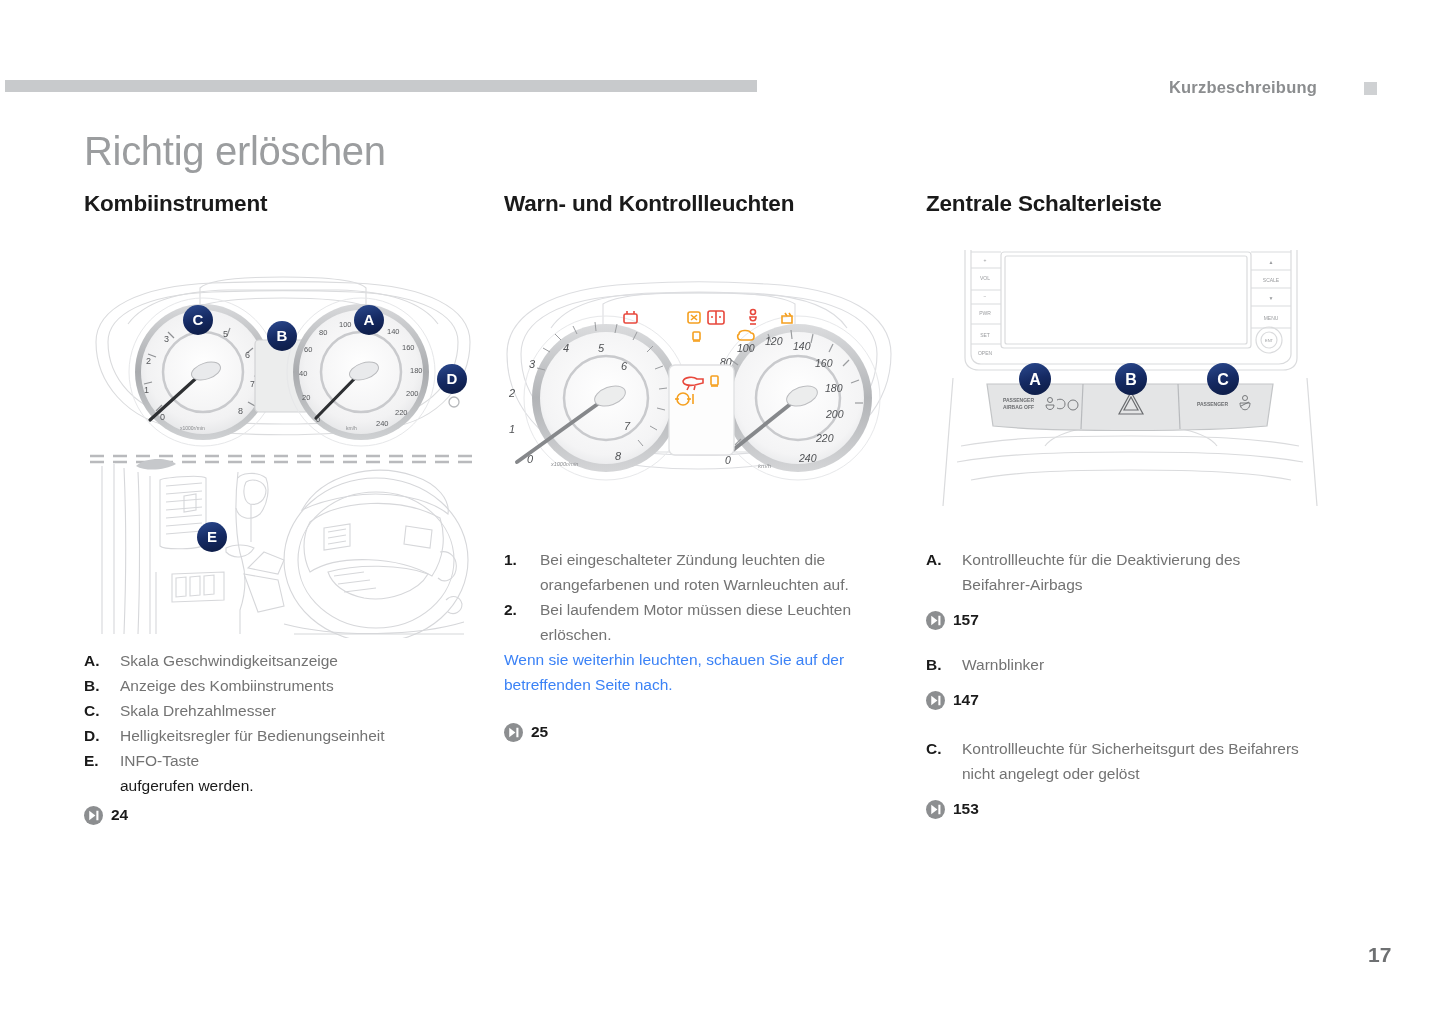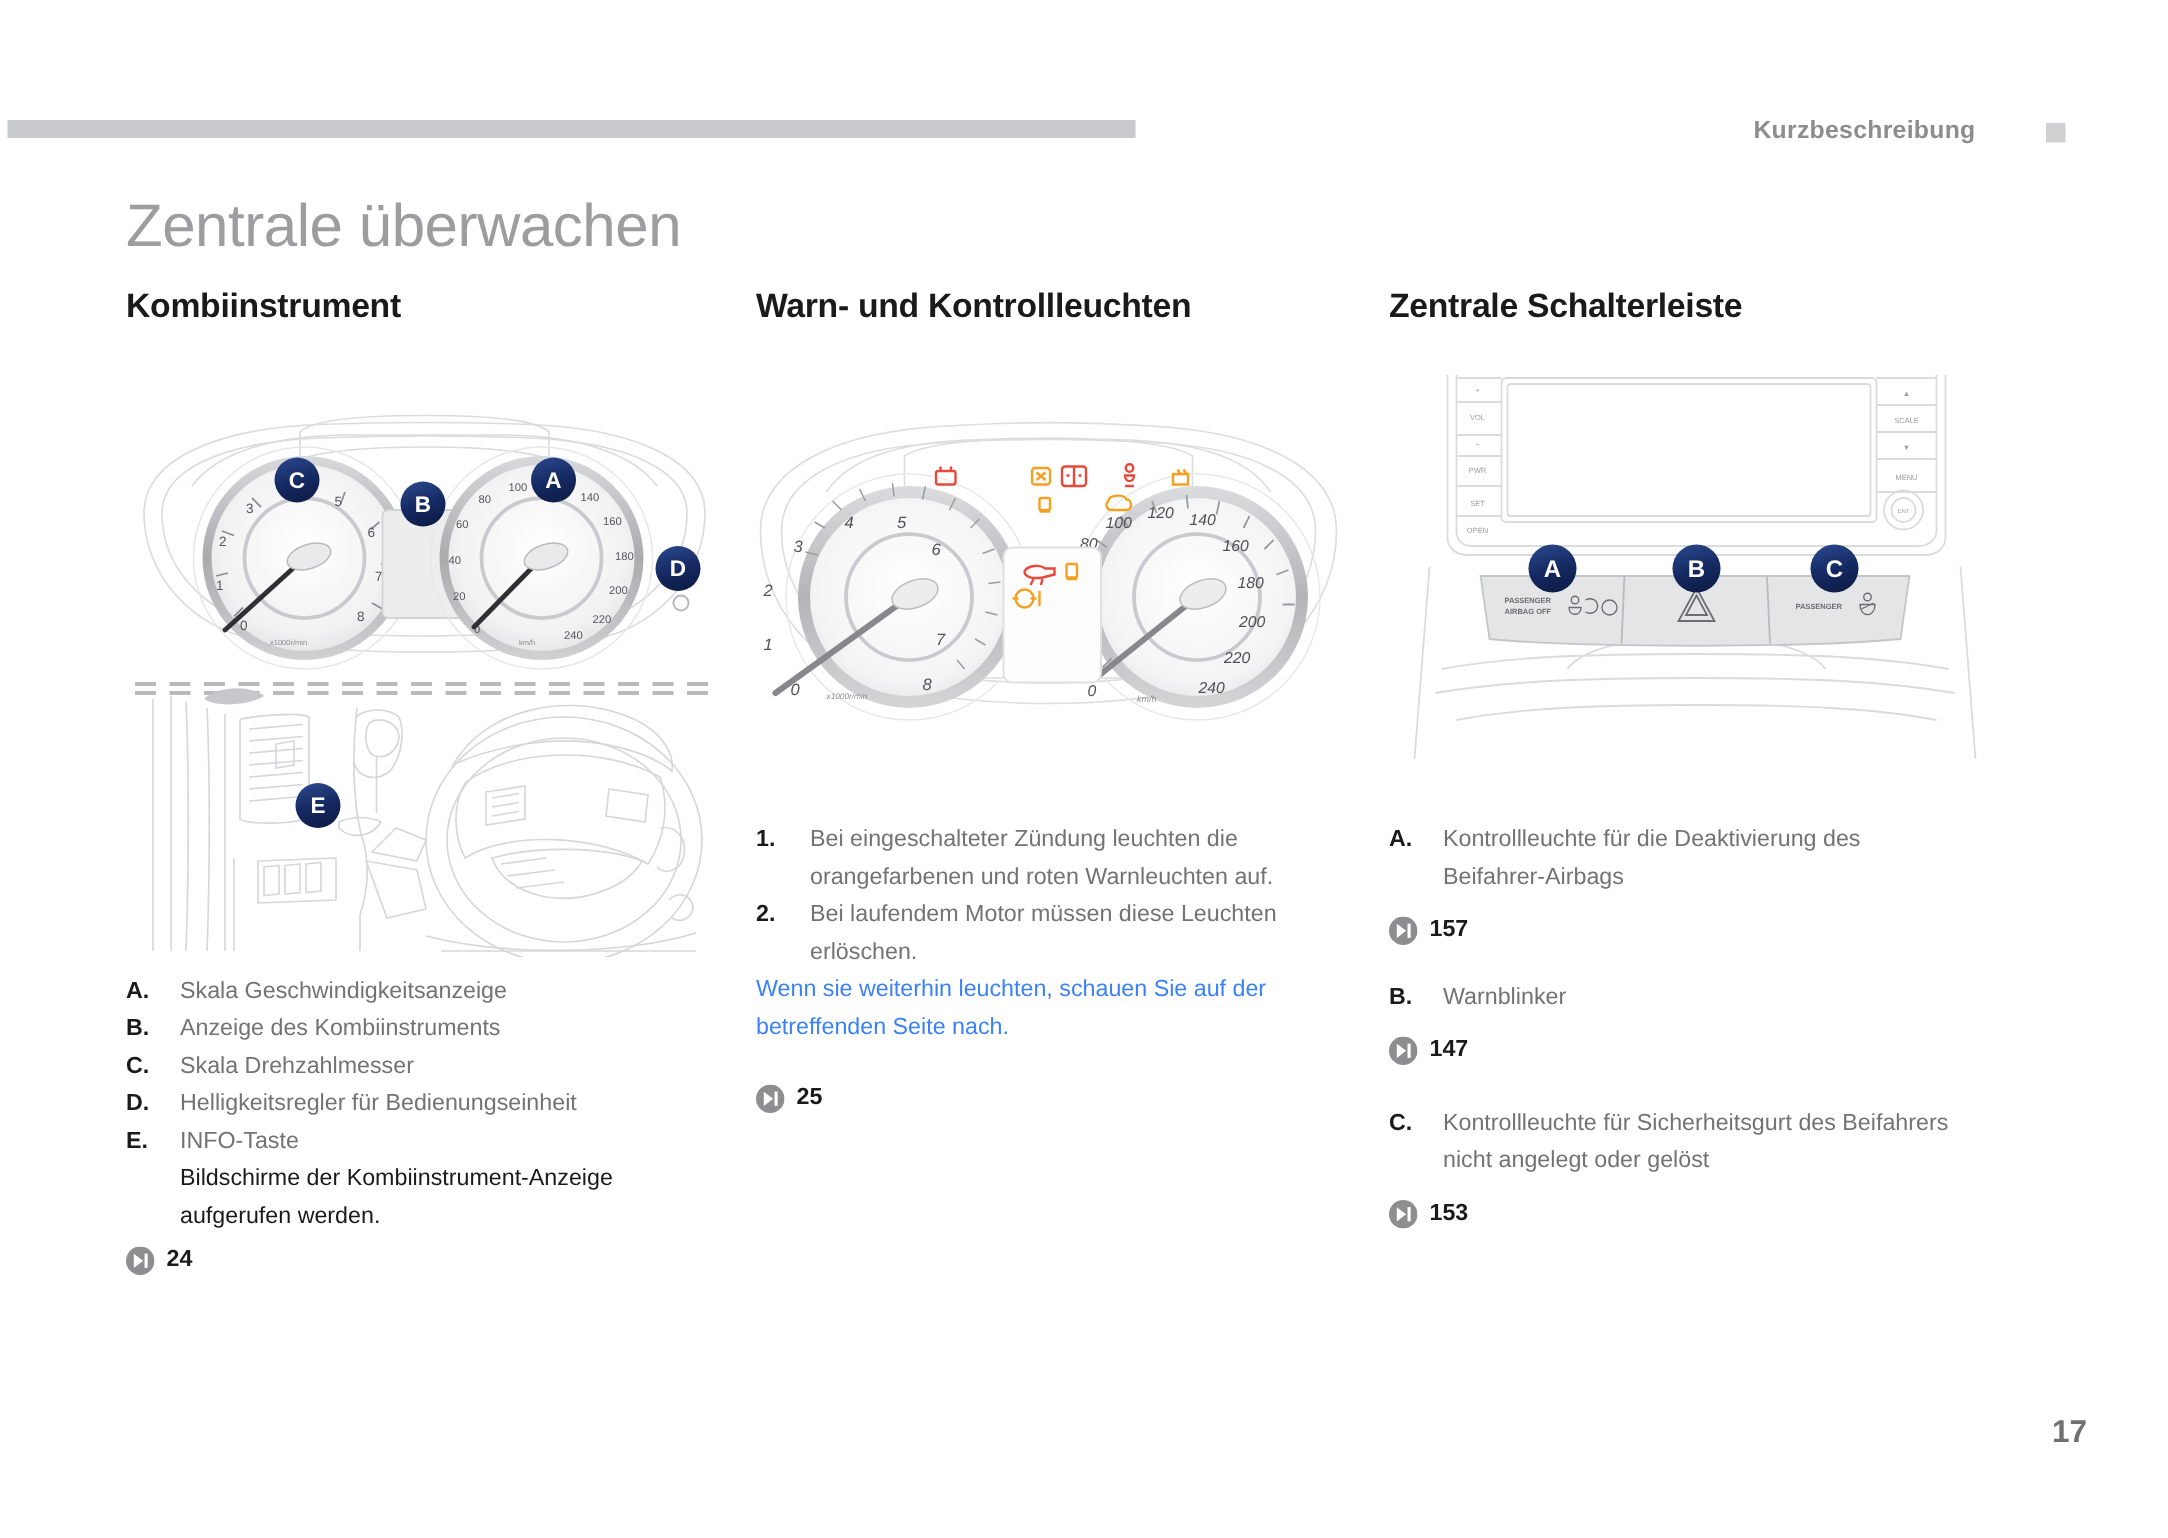--- a/index.html
+++ b/index.html
@@ -131,21 +131,21 @@
     color: #6e7072;
   }
 </style>
 </head>
 <body>
 
 <div id="header-rule"></div>
 <div id="header-chapter">Kurzbeschreibung</div>
 <div id="header-square"></div>
 
-<div id="page-title">Zentrale überwachen</div>
+<div id="page-title">Richtig erlöschen</div>
 
 <div class="col-heading" id="heading-col1">Kombiinstrument</div>
 <div class="col-heading" id="heading-col2">Warn- und Kontrollleuchten</div>
 <div class="col-heading" id="heading-col3">Zentrale Schalterleiste</div>
 
 <div class="figure" id="fig-cluster">
 <svg viewBox="0 0 390 195" xmlns="http://www.w3.org/2000/svg">
   <defs>
     <radialGradient id="dialFace" cx="50%" cy="45%" r="60%">
       <stop offset="0%" stop-color="#ffffff"></stop>
@@ -587,21 +587,20 @@
     <span class="list-val">Skala Drehzahlmesser</span>
   </div>
   <div class="list-row">
     <span class="list-key">D.</span>
     <span class="list-val">Helligkeitsregler für Bedienungseinheit</span>
   </div>
   <div class="list-row">
     <span class="list-key">E.</span>
     <span class="list-val">INFO-Taste</span>
   </div>
-  <div class="sub-line">Bildschirme der Kombiinstrument-Anzeige</div>
   <div class="sub-line">aufgerufen werden.</div>
   <div class="sp-8"></div>
   <div class="page-ref">
     <svg class="ref-icon" viewBox="0 0 20 20">
       <circle cx="10" cy="10" r="10" fill="#8c8e90"></circle>
       <path d="M5.5 5 L12 10 L5.5 15 Z" fill="#ffffff"></path>
       <rect x="13" y="5" width="2.2" height="10" fill="#ffffff"></rect>
     </svg>
     <span class="ref-num">24</span>
   </div>

